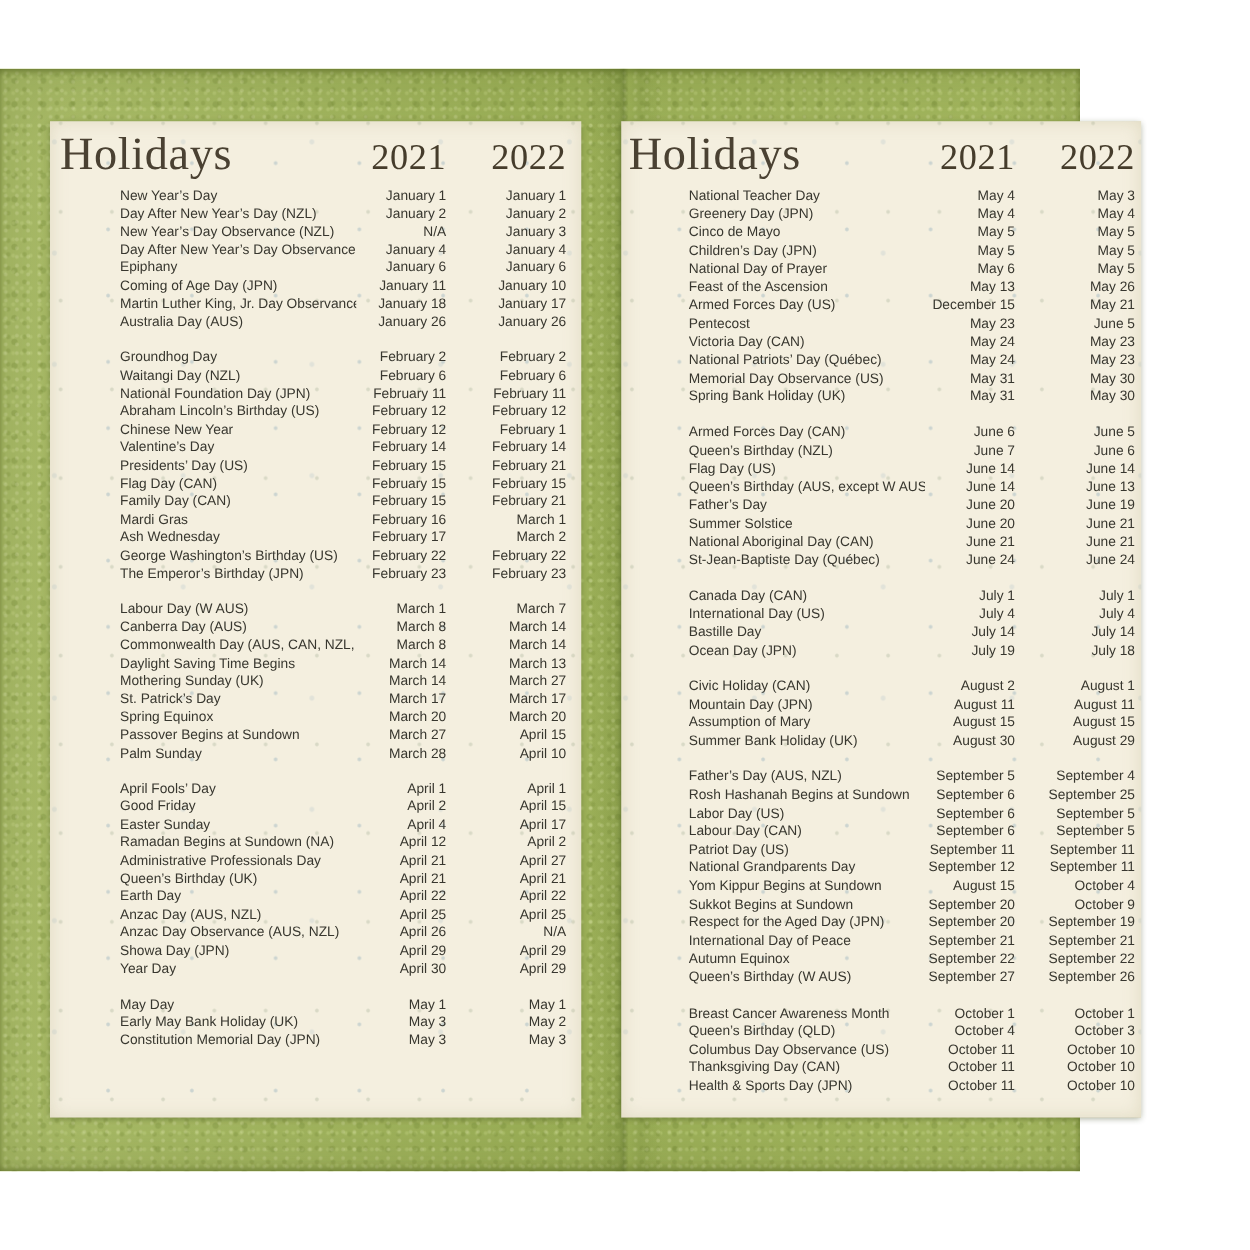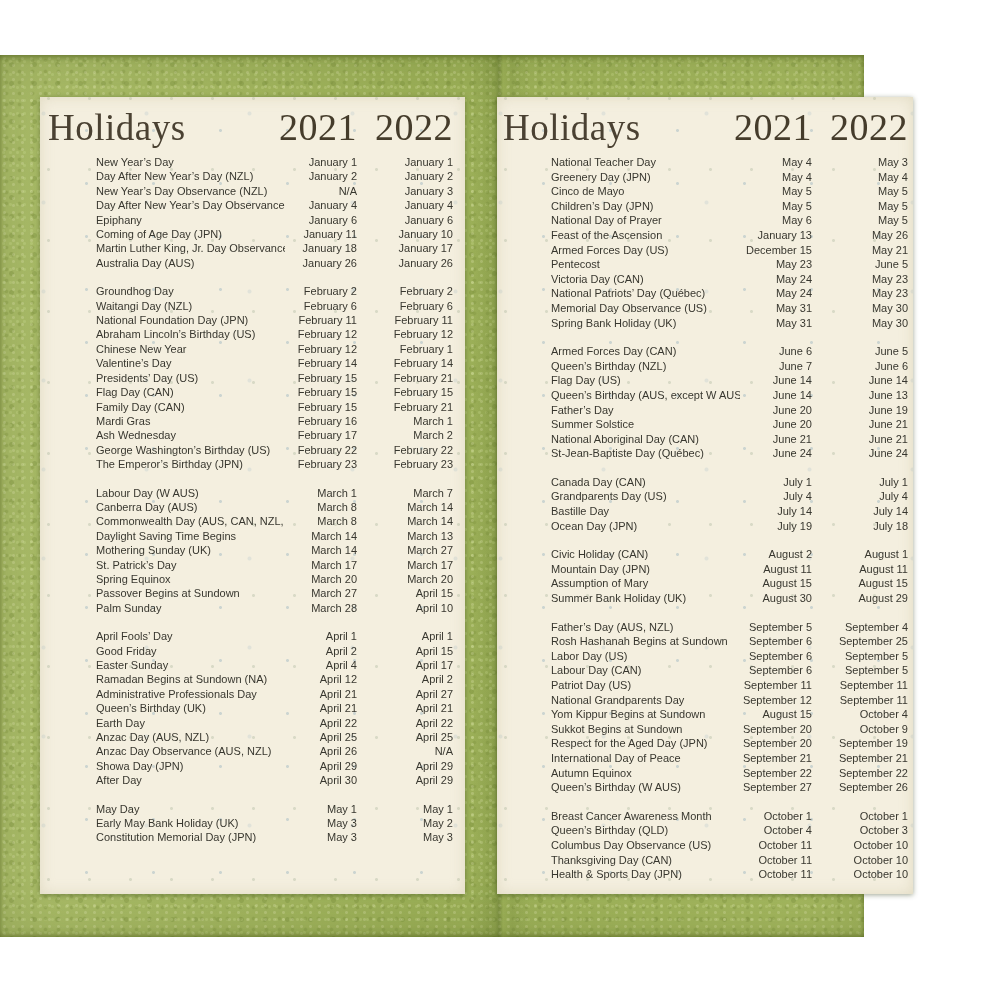--- a/index.html
+++ b/index.html
@@ -50,21 +50,21 @@
   .page.left{left:40px;width:425px;}
   .page.right{left:497px;width:416px;}
   .hdr{display:flex;align-items:baseline;padding:8px 12px 3px 8px;}
   .page.right .hdr{padding:8px 5px 3px 6px;}
   .title{
     flex:1;font-family:"Liberation Serif", serif;font-weight:400;
     font-size:37px;color:#4a4132;letter-spacing:0.5px;line-height:1.05;
   }
   .yr{
     width:96px;flex:none;text-align:right;
-    font-family:"Liberation Serif", serif;font-size:38px;color:#453c2b;
+    font-family:"Liberation Serif", serif;font-size:29px;color:#453c2b;
     letter-spacing:0.5px;
   }
   .rows{padding:3px 12px 0 8px;font-size:11px;color:#38372f;margin-left:48px;}
   .page.right .rows{padding:3px 5px 0 6px;}
   .page.left  .rows{line-height:14.4px;}
   .page.right .rows{line-height:14.6px;}
   .section{margin-bottom:14px;}
   .section:last-child{margin-bottom:0;}
   .row{display:flex;}
   .nm{flex:1;white-space:nowrap;overflow:hidden;}
@@ -285,21 +285,21 @@
             <span class="nm">Anzac Day Observance (AUS, NZL)</span>
             <span class="d">April 26</span>
             <span class="d2">N/A</span>
           </div>
           <div class="row">
             <span class="nm">Showa Day (JPN)</span>
             <span class="d">April 29</span>
             <span class="d2">April 29</span>
           </div>
           <div class="row">
-            <span class="nm">After Day</span>
+            <span class="nm">Year Day</span>
             <span class="d">April 30</span>
             <span class="d2">April 29</span>
           </div>
         </div>
         <div class="section">
           <div class="row">
             <span class="nm">May Day</span>
             <span class="d">May 1</span>
             <span class="d2">May 1</span>
           </div>
@@ -345,21 +345,21 @@
             <span class="d">May 5</span>
             <span class="d2">May 5</span>
           </div>
           <div class="row">
             <span class="nm">National Day of Prayer</span>
             <span class="d">May 6</span>
             <span class="d2">May 5</span>
           </div>
           <div class="row">
             <span class="nm">Feast of the Ascension</span>
-            <span class="d">January 13</span>
+            <span class="d">May 13</span>
             <span class="d2">May 26</span>
           </div>
           <div class="row">
             <span class="nm">Armed Forces Day (US)</span>
             <span class="d">December 15</span>
             <span class="d2">May 21</span>
           </div>
           <div class="row">
             <span class="nm">Pentecost</span>
             <span class="d">May 23</span>
@@ -428,21 +428,21 @@
             <span class="d2">June 24</span>
           </div>
         </div>
         <div class="section">
           <div class="row">
             <span class="nm">Canada Day (CAN)</span>
             <span class="d">July 1</span>
             <span class="d2">July 1</span>
           </div>
           <div class="row">
-            <span class="nm">Grandparents Day (US)</span>
+            <span class="nm">International Day (US)</span>
             <span class="d">July 4</span>
             <span class="d2">July 4</span>
           </div>
           <div class="row">
             <span class="nm">Bastille Day</span>
             <span class="d">July 14</span>
             <span class="d2">July 14</span>
           </div>
           <div class="row">
             <span class="nm">Ocean Day (JPN)</span>

